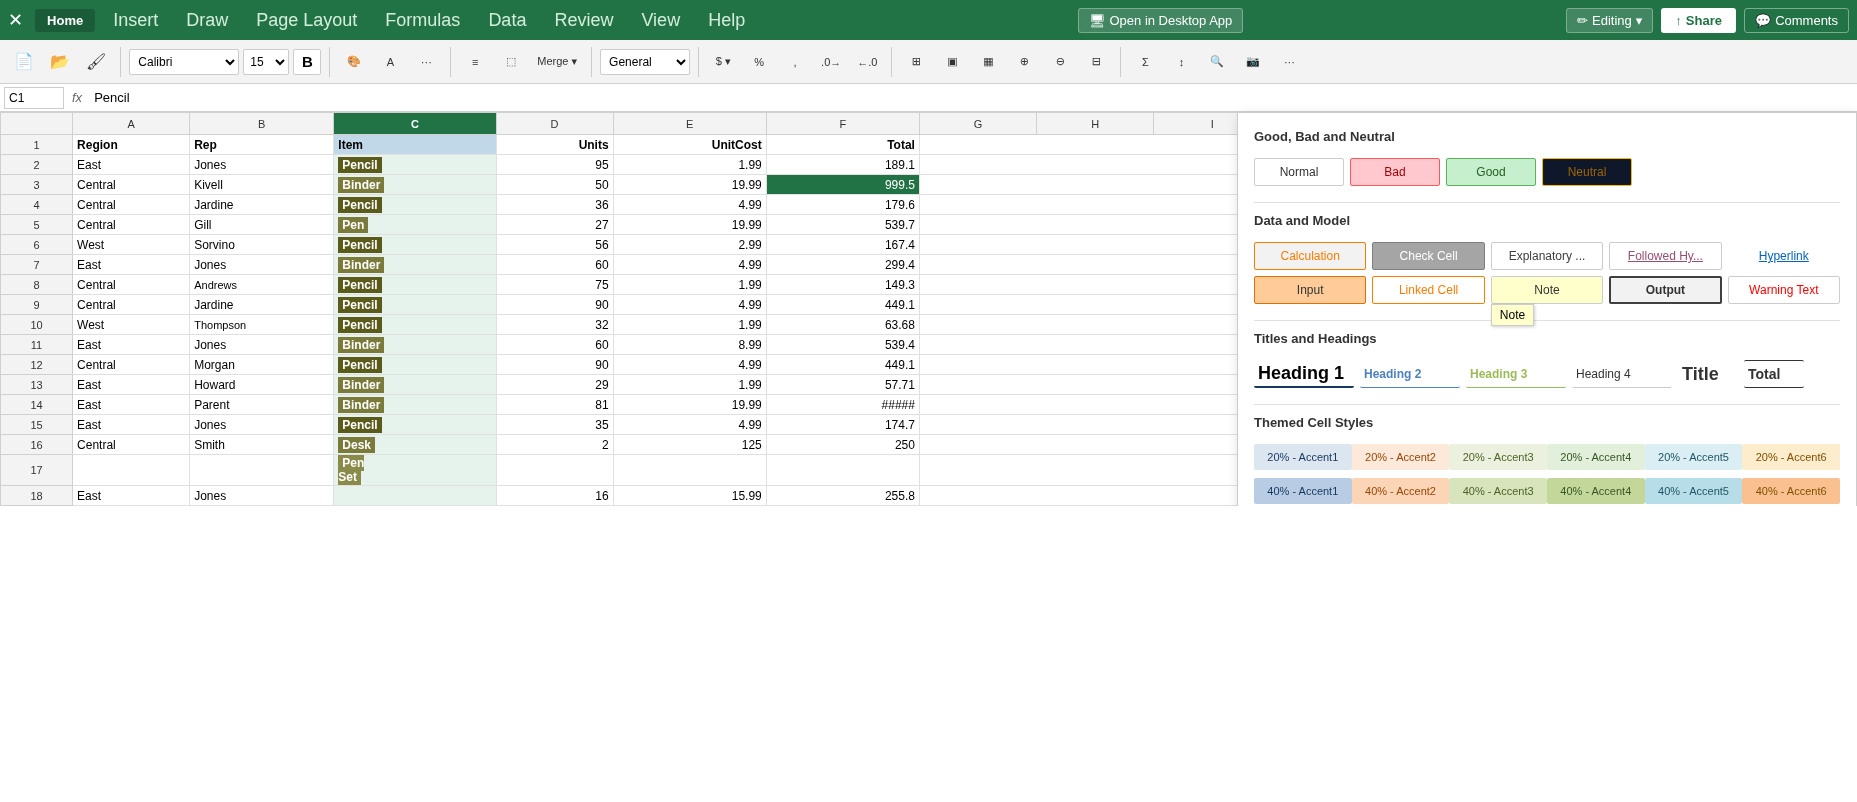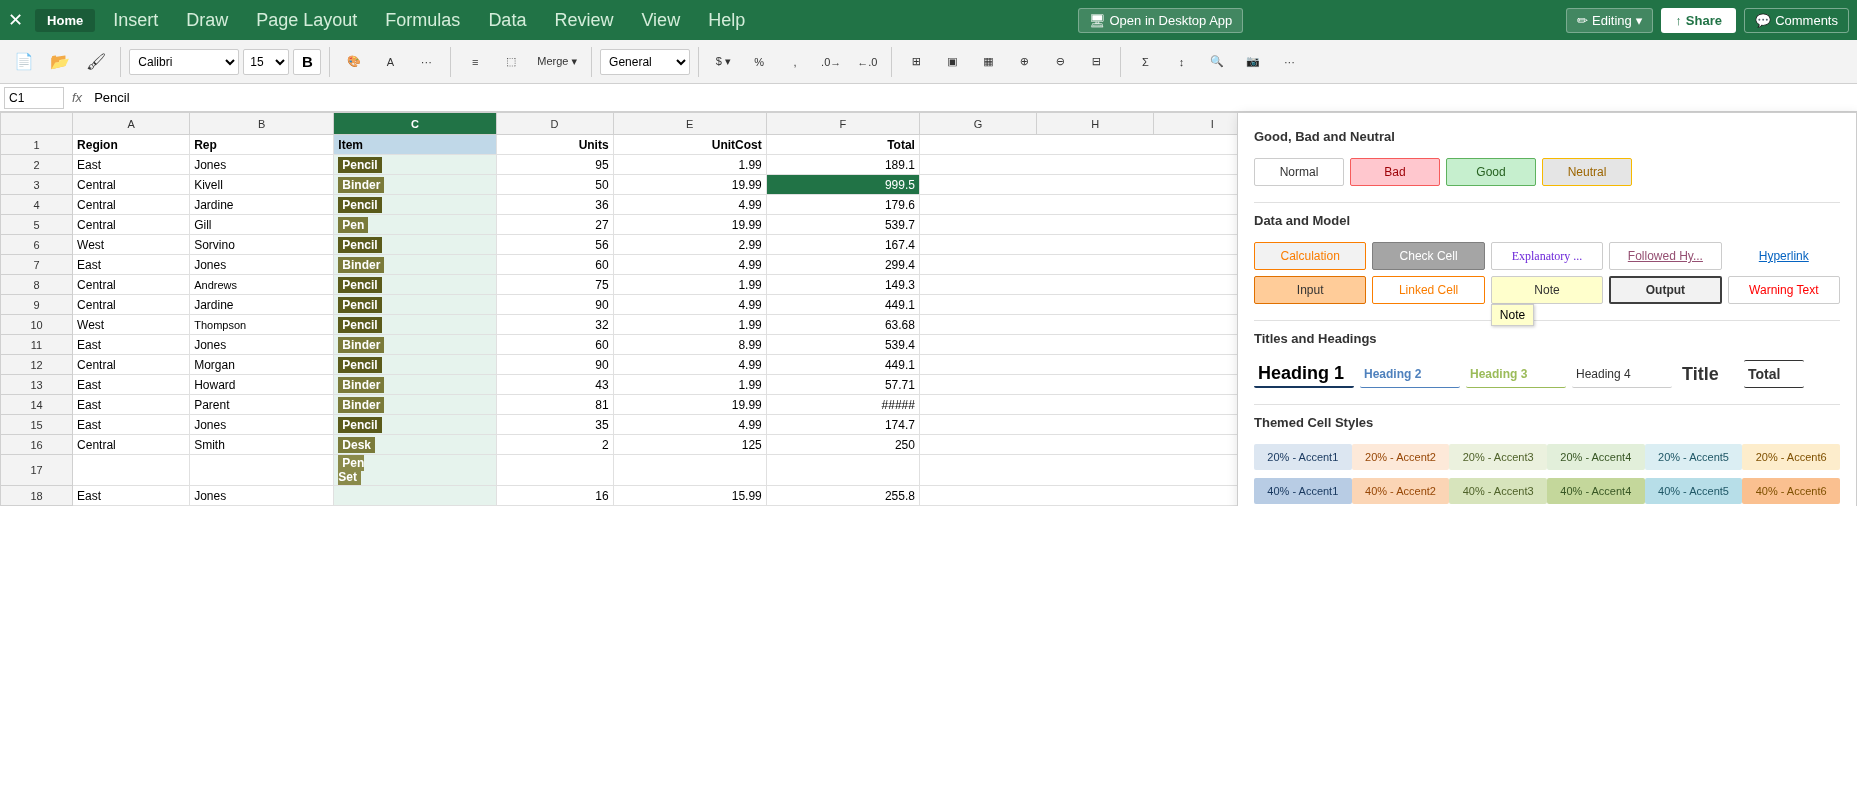--- a/index.html
+++ b/index.html
@@ -105,21 +105,21 @@
     }
     .style-grid { display: flex; gap: 6px; flex-wrap: wrap; margin-bottom: 16px; }
     .style-cell {
       min-width: 90px; height: 28px; display: flex; align-items: center;
       justify-content: center; border: 1px solid #ccc; font-size: 12px;
       cursor: pointer; border-radius: 2px; padding: 0 6px;
     }
     .style-normal { background: #fff; color: #333; }
     .style-bad { background: #ffc7ce; color: #9c0006; border-color: #f65b5b; }
     .style-good { background: #c6efce; color: #276221; border-color: #5eb25e; }
-    .style-neutral { background: #e5e5e5; color: #9c6500; border-color: #f6b900; }
+    .style-neutral { background: #0f172a; color: #9c6500; border-color: #f6b900; }
     .style-calculation { background: #f2f2f2; color: #fa7d00; border: 1px solid #fa7d00; }
     .style-checkcell { background: #a5a5a5; color: #fff; border-color: #7f7f7f; }
     .style-explanatory { background: #fff; color: #666; border-color: #ccc; }
     .style-followedhy { background: #fff; color: #954f72; border: none; text-decoration: underline; }
     .style-hyperlink { background: #fff; color: #0563c1; border: none; text-decoration: underline; }
     .style-input { background: #ffcc99; color: #333; border-color: #e07000; }
     .style-linkedcell { background: #fff; color: #fa7d00; border: 1px solid #fa7d00; }
     .style-note { background: #ffffcc; color: #333; border: 1px solid #ccc; }
     .style-output { background: #f2f2f2; color: #333; border: 2px solid #3f3f3f; }
     .style-warning { background: #fff; color: #ff0000; border: none; }
@@ -443,21 +443,21 @@
           <td class="num-right">90</td>
           <td class="num-right">4.99</td>
           <td class="num-right">449.1</td>
           <td colspan="8"></td>
         </tr>
         <tr>
           <td class="row-header">13</td>
           <td>East</td>
           <td>Howard</td>
           <td class="selected-col"><span class="item-binder">Binder</span></td>
-          <td class="num-right">43</td>
+          <td class="num-right">29</td>
           <td class="num-right">1.99</td>
           <td class="num-right">57.71</td>
           <td colspan="8"></td>
         </tr>
         <tr>
           <td class="row-header">14</td>
           <td>East</td>
           <td>Parent</td>
           <td class="selected-col"><span class="item-binder">Binder</span></td>
           <td class="num-right">81</td>
@@ -517,21 +517,21 @@
       <div class="style-cell style-bad">Bad</div>
       <div class="style-cell style-good">Good</div>
       <div class="style-cell style-neutral">Neutral</div>
     </div>
     <div class="divider"></div>
 
     <div class="panel-section-title">Data and Model</div>
     <div style="display:grid; grid-template-columns: repeat(5, 1fr); gap:6px; margin-bottom:16px;">
       <div class="style-cell style-calculation" style="border-color:#fa7d00; color:#fa7d00; background:#f2f2f2;">Calculation</div>
       <div class="style-cell style-checkcell" style="background:#a5a5a5; color:#fff; border-color:#7f7f7f;">Check Cell</div>
-      <div class="style-cell style-explanatory" style="color:#6d28d9; border-color:#ccc;font-family:Liberation Serif, serif;">Explanatory ...</div>
+      <div class="style-cell style-explanatory" style="color:#404040; border-color:#ccc;">Explanatory ...</div>
       <div class="style-cell style-followedhy" style="color:#954f72; text-decoration:underline; border:1px solid #ccc;">Followed Hy...</div>
       <div class="style-cell style-hyperlink" style="color:#0563c1; text-decoration:underline; border:none;">Hyperlink</div>
       <div class="style-cell style-input" style="background:#ffcc99; border-color:#e07000;">Input</div>
       <div class="style-cell style-linkedcell" style="color:#fa7d00; border-color:#fa7d00;">Linked Cell</div>
       <div style="position:relative;">
         <div class="style-cell style-note" style="background:#ffffcc; border:1px solid #ccc; position:relative;">Note</div>
         <div class="note-tooltip" style="position:absolute; top:28px; left:0; z-index:200; white-space:nowrap;">Note</div>
       </div>
       <div class="style-cell style-output" style="background:#f2f2f2; border:2px solid #3f3f3f; font-weight:600;">Output</div>
       <div class="style-cell style-warning" style="color:#ff0000; border:1px solid #ccc;">Warning Text</div>

